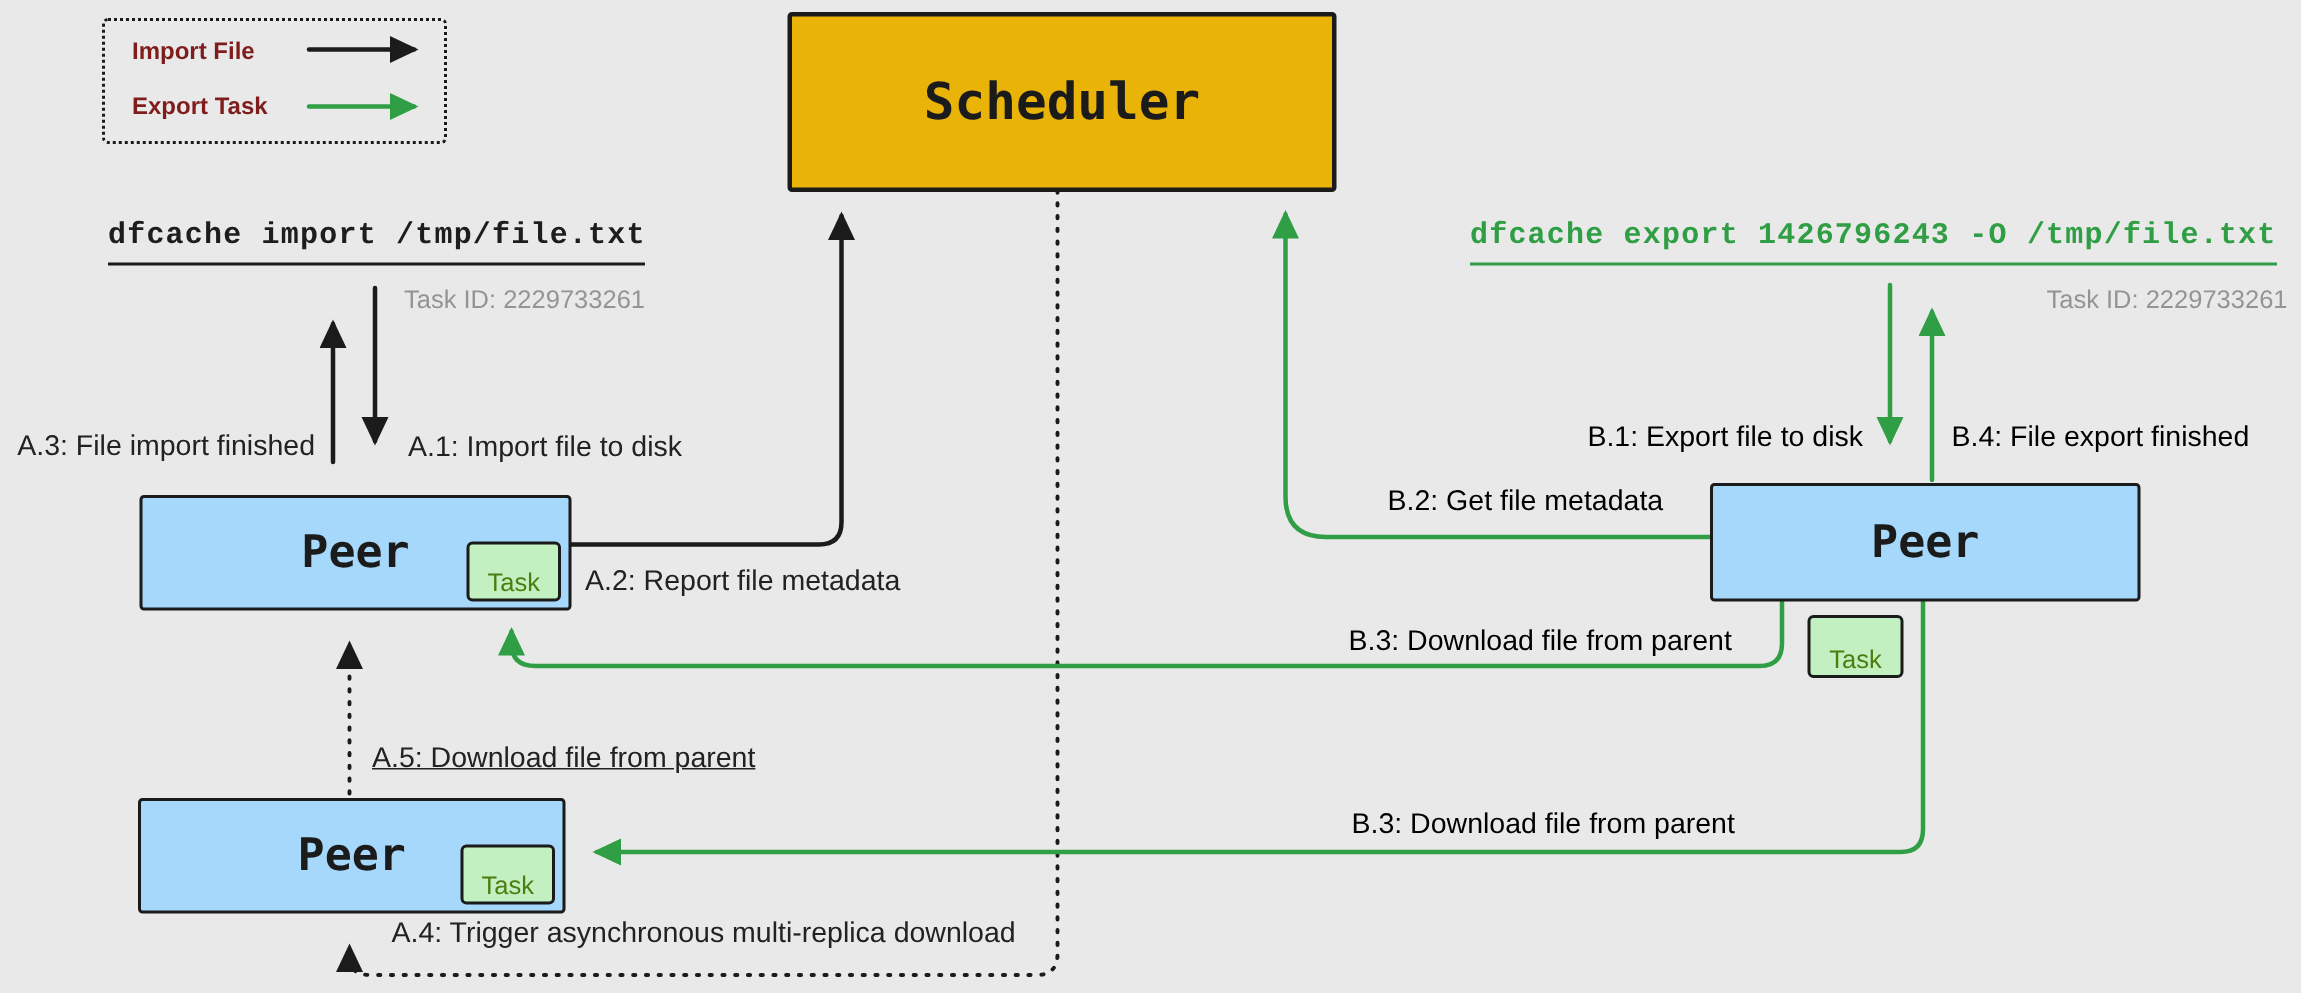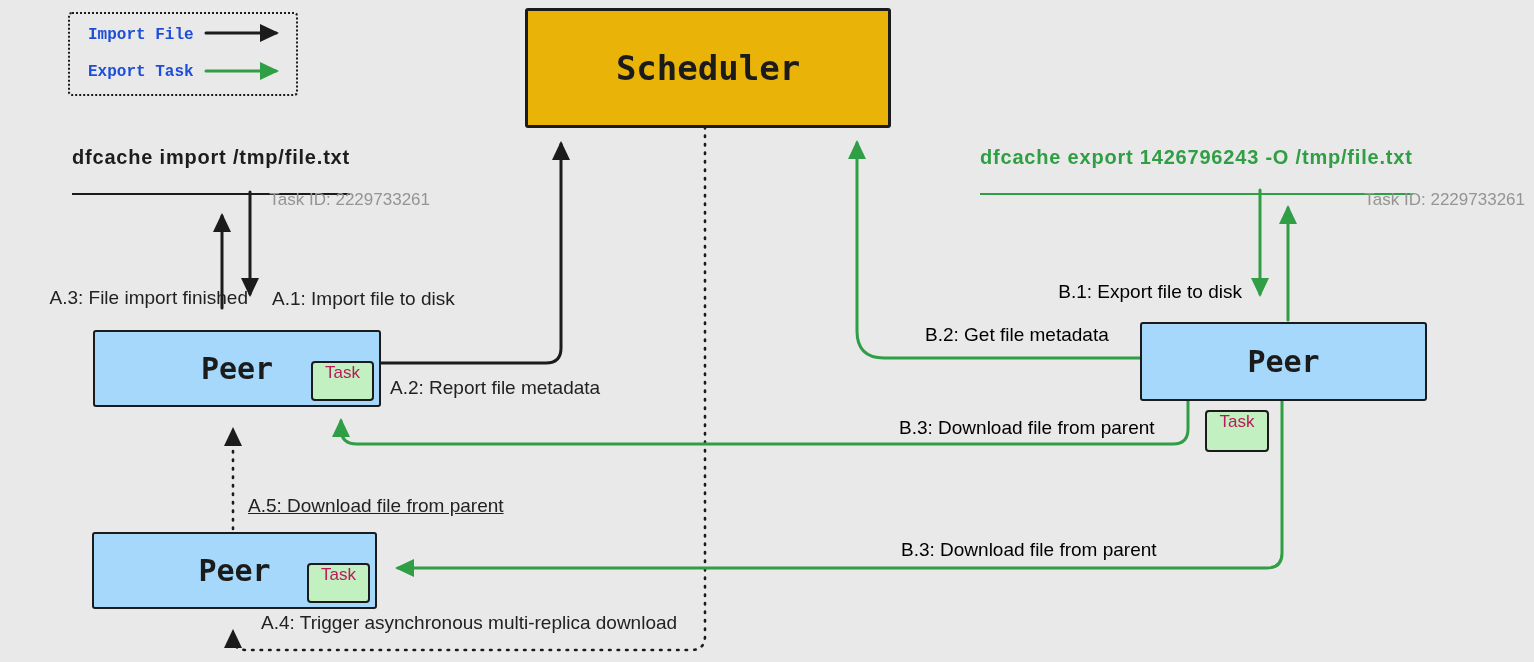--- a/index.html
+++ b/index.html
@@ -5,33 +5,33 @@
   html,body{margin:0;padding:0;}
   body{background:#e9e9e9;font-family:"Liberation Sans",sans-serif;}
   #stage{position:relative;width:1534px;height:662px;background:#e9e9e9;overflow:hidden;}
   #wires{position:absolute;left:0;top:0;width:1534px;height:662px;}
 
   .abs{position:absolute;}
   .lbl{font-size:19px;color:#222;white-space:nowrap;line-height:1.1;}
   .lbl.green{color:#000000;}
 
   .legend{left:68px;top:12px;width:226px;height:80px;border:2.5px dotted #1b1b1b;border-radius:4px;}
-  .legend-text{font-family:Liberation Mono, monospace;font-weight:700;font-size:16px;color:#1d4ed8;white-space:nowrap;}
+  .legend-text{font-family:Liberation Sans, sans-serif;font-weight:700;font-size:16px;color:#7f1d1d;white-space:nowrap;}
 
   .node{background:#eab308;border:3px solid #1b1b1b;border-radius:3px;
         display:flex;align-items:center;justify-content:center;
         font-family:"DejaVu Sans Mono",monospace;font-weight:600;color:#1b1b1b;}
   .scheduler{left:525px;top:8px;width:360px;height:114px;font-size:34px;}
   .peer{background:#a5d8fa;border:2.6px solid #1b1b1b;font-size:30px;}
   .task{background:#c3f0c1;border:2.4px solid #1b1b1b;border-radius:4px;
-        display:flex;align-items:flex-start;justify-content:center;
-        font-family:"Liberation Sans",sans-serif;font-size:17px;font-weight:400;color:#be185d;}
+        display:flex;align-items:flex-end;justify-content:center;
+        font-family:"Liberation Sans",sans-serif;font-size:17px;font-weight:400;color:#4d7c0f;}
 
-  .cmd{font-family:Liberation Sans, sans-serif;font-weight:700;font-size:20px;letter-spacing:0.8px;
-       padding-bottom:24px;border-bottom:2.5px solid #1b1b1b;white-space:nowrap;}
+  .cmd{font-family:Liberation Mono, monospace;font-weight:700;font-size:20px;letter-spacing:0.8px;
+       padding-bottom:6px;border-bottom:2.5px solid #1b1b1b;white-space:nowrap;}
   .cmd.green{color:#2f9e44;border-bottom-color:#2f9e44;}
   .cmd.black{color:#1d1d1d;}
   .taskid{font-size:17px;color:#949494;white-space:nowrap;}
 </style>
 </head>
 <body>
 
 <div id="stage">
 
   <svg id="wires" viewBox="0 0 1534 662">
@@ -76,27 +76,28 @@
   <div class="abs node scheduler">
     <span>Scheduler</span>
   </div>
 
   <div class="abs cmd black" style="left:72px;top:146px;">dfcache import /tmp/file.txt</div>
   <div class="abs taskid" style="left:72px;top:190px;width:358px;text-align:right;">Task ID: 2229733261</div>
 
   <div class="abs cmd green" style="left:980px;top:146px;">dfcache export 1426796243 -O /tmp/file.txt</div>
   <div class="abs taskid" style="left:980px;top:190px;width:545px;text-align:right;">Task ID: 2229733261</div>
 
-  <div class="abs lbl" style="left:8px;top:288px;width:202px;text-align:right;margin-left:38px;">A.3: File import finished</div>
+  <div class="abs lbl" style="left:8px;top:288px;width:202px;text-align:right;">A.3: File import finished</div>
   <div class="abs lbl" style="left:272px;top:289px;">A.1: Import file to disk</div>
   <div class="abs lbl" style="left:390px;top:378px;">A.2: Report file metadata</div>
   <div class="abs lbl" style="left:248px;top:496px;text-decoration:underline;">A.5: Download file from parent</div>
   <div class="abs lbl" style="left:261px;top:613px;text-align:right;">A.4: Trigger asynchronous multi-replica download</div>
 
   <div class="abs lbl green" style="left:1020px;top:282px;width:222px;text-align:right;">B.1: Export file to disk</div>
+  <div class="abs lbl green" style="left:1301px;top:282px;">B.4: File export finished</div>
   <div class="abs lbl green" style="left:925px;top:325px;">B.2: Get file metadata</div>
   <div class="abs lbl green" style="left:899px;top:418px;">B.3: Download file from parent</div>
   <div class="abs lbl green" style="left:901px;top:540px;">B.3: Download file from parent</div>
 
   <div class="abs node peer" style="left:93px;top:330px;width:284px;height:73px;">
     <span>Peer</span>
     <div class="abs task" style="right:5px;bottom:4px;width:59px;height:36px;">
       <span>Task</span>
     </div>
   </div>

